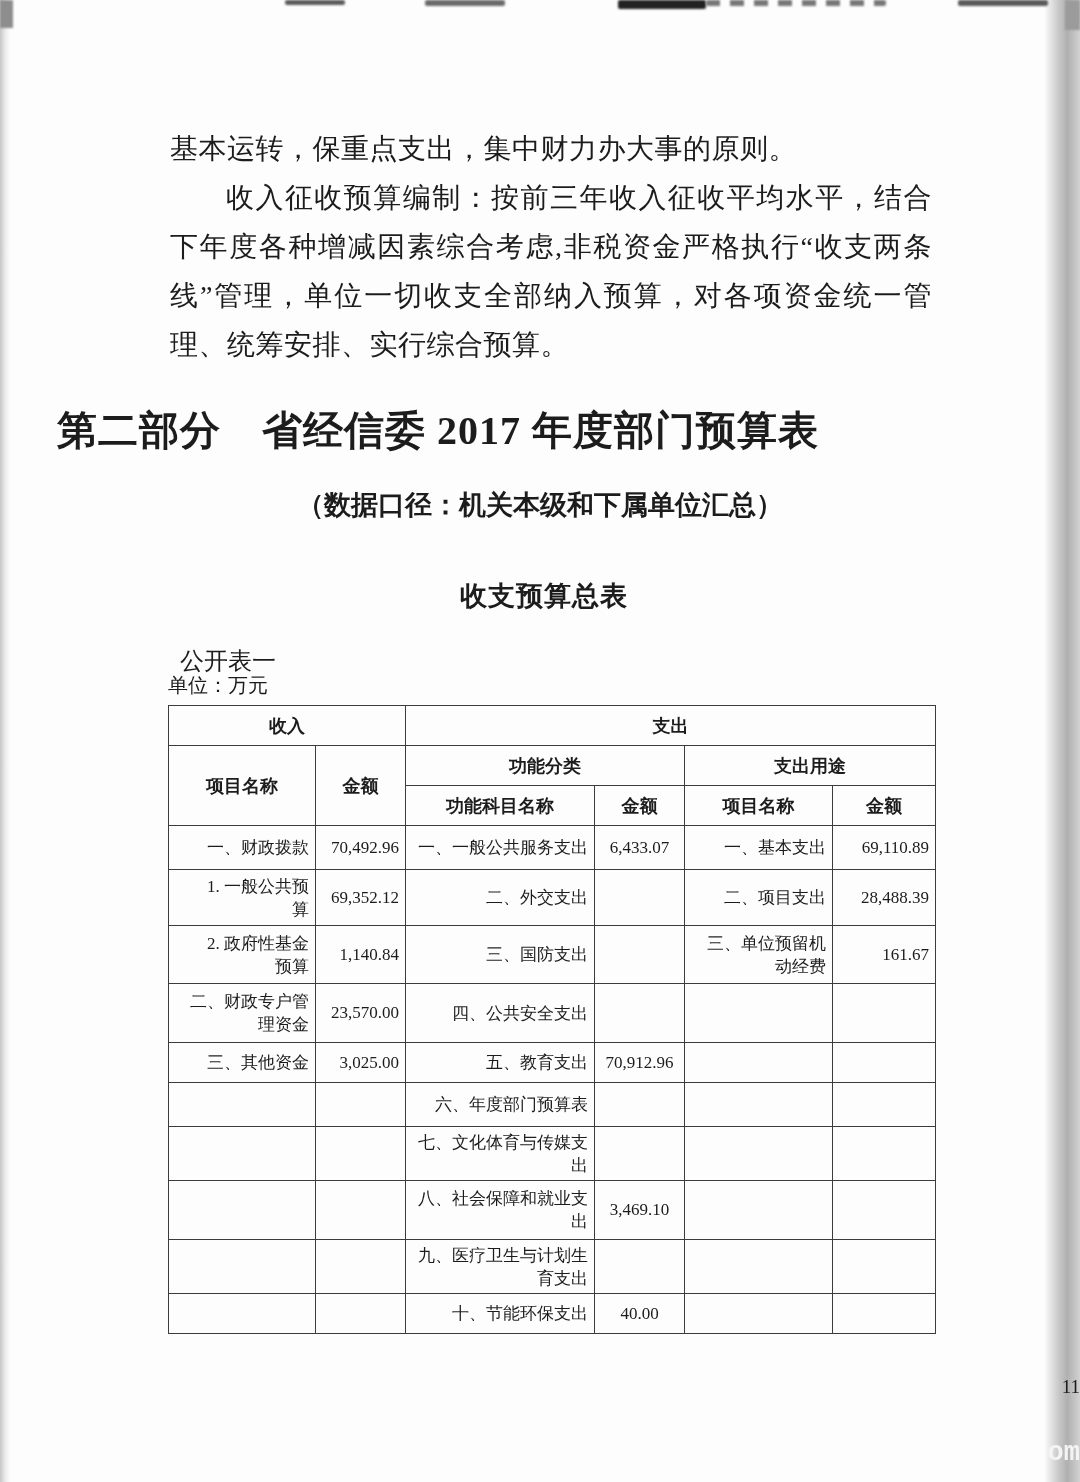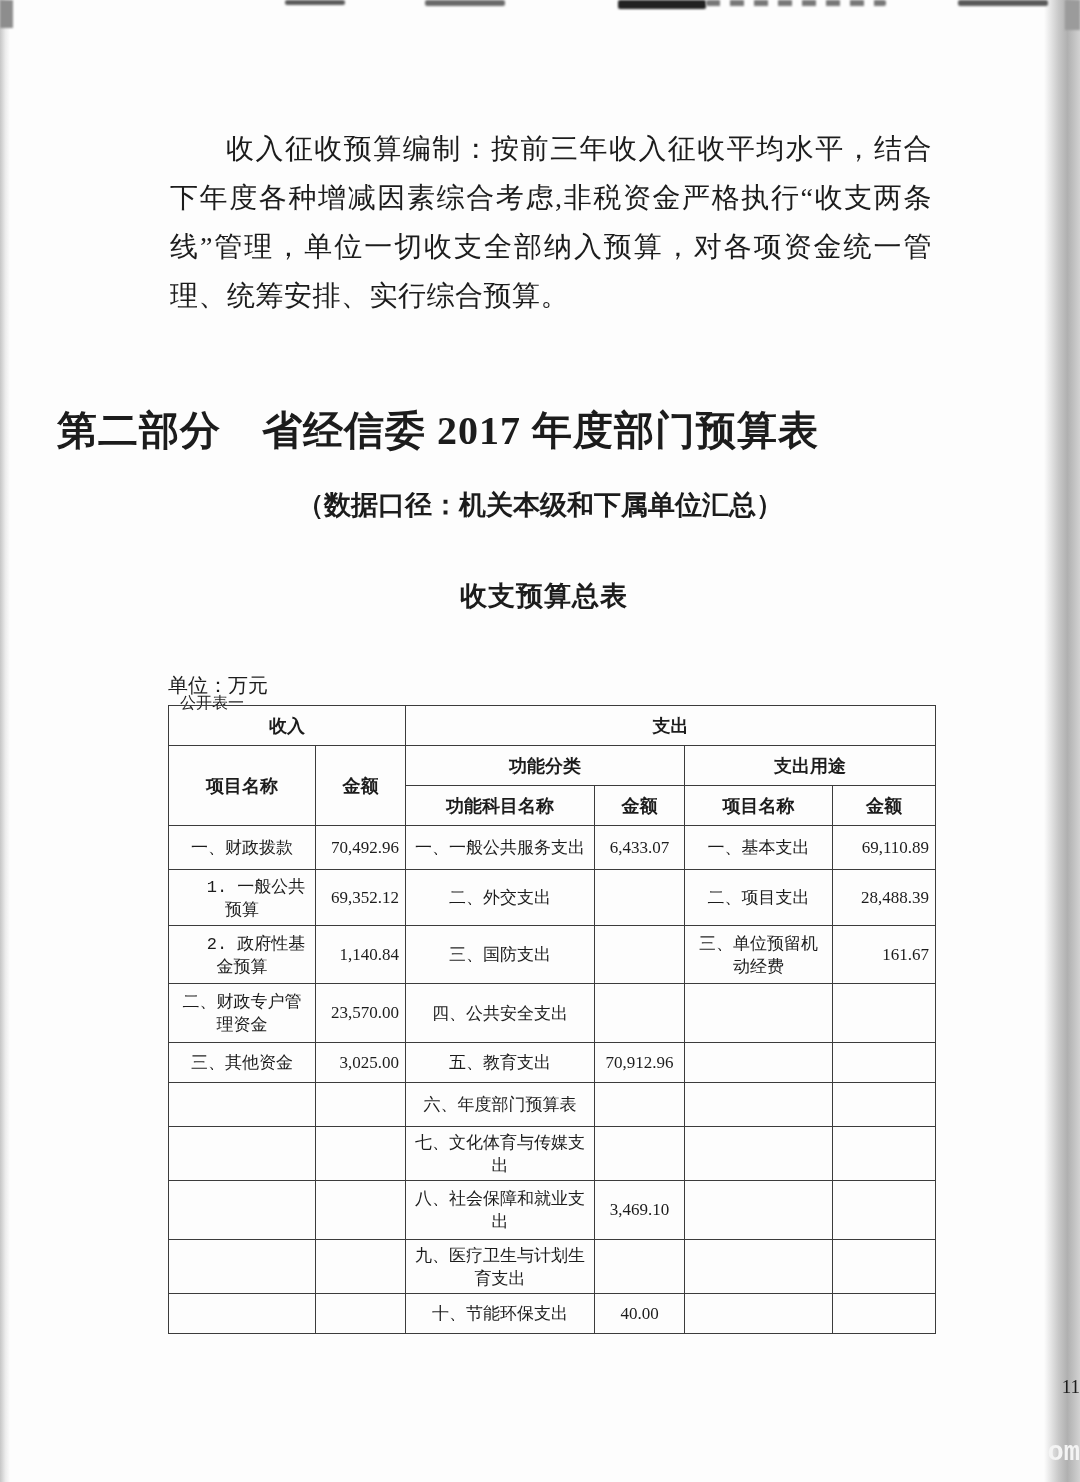--- a/index.html
+++ b/index.html
@@ -29,34 +29,34 @@
   .bodytext p{margin:0;}
   .bodytext p.indent{text-indent:56px;}
   
   .h-part{position:absolute;left:0;top:403px;width:876px;text-align:center;
     font-size:40px;font-weight:bold;letter-spacing:1px;}
   .h-sub{position:absolute;left:0;top:487px;width:1080px;text-align:center;
     font-size:27px;font-weight:bold;}
   .h-table{position:absolute;left:4px;top:578px;width:1080px;text-align:center;
     font-size:27px;font-weight:bold;font-family:"Liberation Sans","DejaVu Sans",sans-serif;letter-spacing:1px;}
   
-  .note{position:absolute;left:180px;top:645px;font-size:16px;margin-top:48px;}
+  .note{position:absolute;left:180px;top:645px;font-size:24px;}
   .meta-line{position:absolute;left:168px;top:672px;width:767px;
     display:flex;justify-content:space-between;align-items:baseline;}
   .meta-line .dept{font-size:21px;}
   .meta-line .unit{font-size:20px;}
   
   table.budget{position:absolute;left:168px;top:705px;width:767px;
     border-collapse:collapse;table-layout:fixed;
     font-size:17px;}
   table.budget th,table.budget td{
     border:1px solid #3c3c3c;padding:2px 6px;vertical-align:middle;
     overflow:hidden;word-break:break-all;}
   table.budget th{font-weight:bold;font-size:18px;text-align:center;padding:2px 13px;}
-  td.itm{text-align:center;font-family:Liberation Mono, monospace;}
+  td.itm{text-align:right;}
   td.sub{text-indent:28px;}
   td.num-r{text-align:right;padding-right:8px;}
   td.num-c{text-align:center;}
   td.num-r6{text-align:right;padding-right:12px;}
   td.c5{padding:2px 5px;}
   
   .pageno{position:absolute;left:0;top:1376px;width:1080px;text-align:right;font-size:19px;}
   .wm{position:absolute;right:0;top:1438px;font-size:27px;font-weight:bold;
     font-family:Liberation Mono, monospace;color:#f4f4f4;z-index:5;}
 </style>
@@ -67,20 +67,21 @@
 <div class="edge-right"></div>
 <div class="smudge s1"></div>
 <div class="smudge s2"></div>
 <div class="smudge s3"></div>
 <div class="smudge s4"></div>
 <div class="smudge s5"></div>
 <div class="corner-l"></div>
 <div class="corner-r"></div>
 
 <div class="bodytext">
+  <p>基本运转，保重点支出，集中财力办大事的原则。</p>
   <p class="indent">收入征收预算编制：按前三年收入征收平均水平，结合下年度各种增减因素综合考虑,非税资金严格执行“收支两条线”管理，单位一切收支全部纳入预算，对各项资金统一管理、统筹安排、实行综合预算。</p>
 </div>
 
 <div class="h-part">第二部分　省经信委 2017 年度部门预算表</div>
 <div class="h-sub">（数据口径：机关本级和下属单位汇总）</div>
 <div class="h-table">收支预算总表</div>
 
 <div class="note">公开表一</div>
 <div class="meta-line">
   <span class="unit">单位：万元</span>

